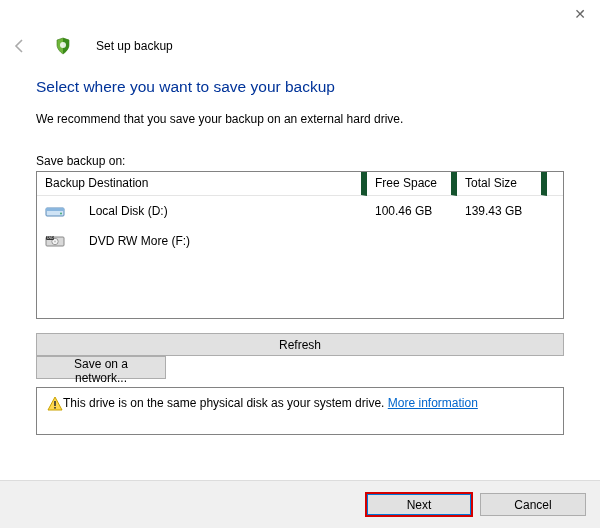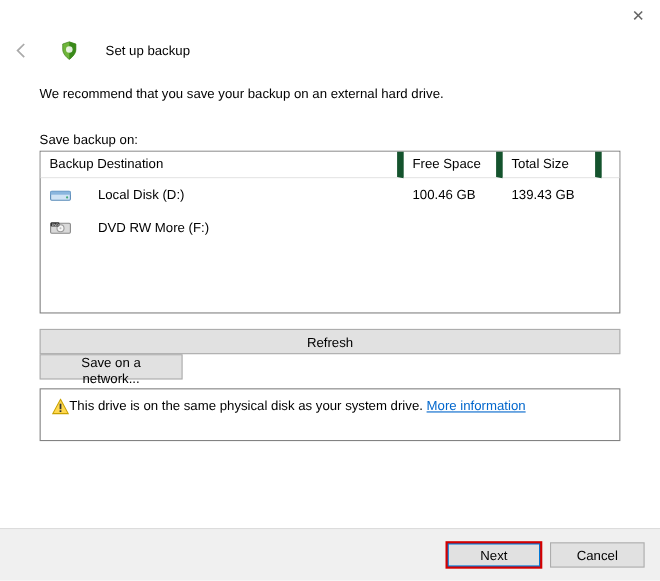--- a/index.html
+++ b/index.html
@@ -126,21 +126,21 @@
     bottom: 0; left: 0; right: 0;
     height: 48px;
     background: #f0f0f0;
     border-top: 1px solid #dcdcdc;
     display: flex;
     justify-content: flex-end;
     align-items: center;
     padding-right: 14px;
     gap: 8px;
   }
-  .footer .win-btn { width: 86px; background:#e1e1e1; }
+  .footer .win-btn { width: 106px; background:#e1e1e1; }
   .next-btn {
     border: 2px solid #0078d7;
     outline: 2px solid #d40000;
     outline-offset: -1px;
     position: relative;
   }
 </style>
 </head>
 <body>
 
@@ -158,20 +158,21 @@
     <svg viewBox="0 0 18 18">
         <path d="M9 1 L15 3 V8 C15 13 9 17 9 17 C9 17 3 13 3 8 V3 Z" fill="#6fb53a" stroke="#3a7a1a" stroke-width="0.6"></path>
         <path d="M9 1 L15 3 V8 C15 13 9 17 9 17 Z" fill="#3a8a1a"></path>
         <circle cx="9" cy="8" r="3" fill="#fff" opacity="0.85"></circle>
       </svg>
   </span>
   <span class="header-title">Set up backup</span>
 </div>
 
 <div class="content">
+  <div class="main-heading">Select where you want to save your backup</div>
   <div class="recommend">We recommend that you save your backup on an external hard drive.</div>
 
   <div class="save-on-label">Save backup on:</div>
 
   <div class="drive-table">
     <div class="thead">
       <div class="th col-dest">Backup Destination</div>
       <div class="th col-free">Free Space</div>
       <div class="th col-total">Total Size</div>
       <div class="th col-blank"></div>

